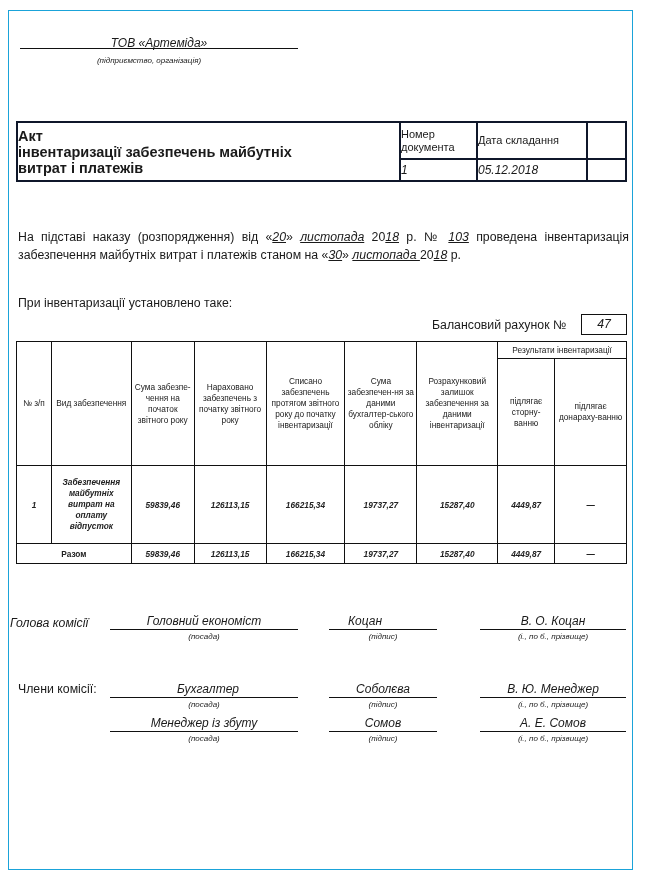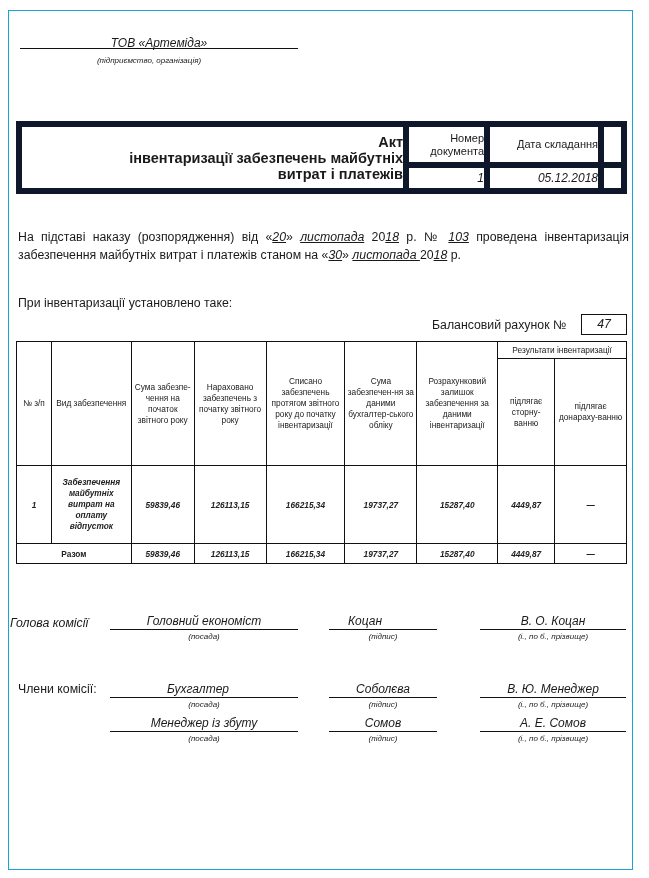--- a/index.html
+++ b/index.html
@@ -12,21 +12,21 @@
   .u  { text-decoration: underline; }
 
   
   .org-line { left: 20px; top: 48px; width: 278px; border-bottom: 1px solid #111; height: 0; }
   .org-name { left: 20px; top: 36px; width: 278px; text-align: center; font-size: 12px; font-style: italic; }
   .org-cap  { left: 10px; top: 56px; width: 278px; text-align: center; font-size: 8px; font-style: italic; }
 
   
   table { border-collapse: collapse; }
   .doc-table { position: absolute; left: 16px; top: 121px; width: 611px; height: 57px; }
-  .doc-table td { border: 6px solid #0f172a; text-align: right; padding: 0; vertical-align: middle; }
+  .doc-table td { border: 2px solid #0f172a; text-align: left; padding: 0; vertical-align: middle; }
   .doc-title { font-weight: bold; font-size: 14.5px; line-height: 16px; width: 381px; }
   .doc-head { font-size: 11px; line-height: 13px; height: 35px; }
   .doc-val  { font-size: 12px; font-style: italic; height: 20px; }
 
   .para { left: 18px; top: 228px; width: 611px; font-size: 12.3px; line-height: 18px; text-align: justify; }
   .established { left: 18px; top: 296px; font-size: 12.3px; }
   .acct-label { left: 432px; top: 318px; font-size: 12.3px; }
   .acct-box { left: 581px; top: 314px; width: 46px; height: 21px; border: 1px solid #111; box-sizing: border-box;
               text-align: center; font-size: 12.3px; font-style: italic; line-height: 19px; }
 
@@ -137,21 +137,21 @@
 <div class="abs sig-cap" style="left:110px; top:632px; width:188px;">(посада)</div>
 <div class="abs sig-val" style="left:311px; top:614px; width:108px;">Коцан</div>
 <div class="abs sig-line" style="left:329px; top:629px; width:108px;"></div>
 <div class="abs sig-cap" style="left:329px; top:632px; width:108px;">(підпис)</div>
 <div class="abs sig-val" style="left:480px; top:614px; width:146px;">В. О. Коцан</div>
 <div class="abs sig-line" style="left:480px; top:629px; width:146px;"></div>
 <div class="abs sig-cap" style="left:480px; top:632px; width:146px;">(і., по б., прізвище)</div>
 
 <div class="abs sig-label" style="left:18px; top:682px;">Члени комісії:</div>
 
-<div class="abs sig-val" style="left:104px; top:682px; width:188px;">Бухгалтер</div>
+<div class="abs sig-val" style="left:114px; top:682px; width:188px;">Бухгалтер</div>
 <div class="abs sig-line" style="left:110px; top:697px; width:188px;"></div>
 <div class="abs sig-cap" style="left:110px; top:700px; width:188px;">(посада)</div>
 <div class="abs sig-val" style="left:329px; top:682px; width:108px;">Соболєва</div>
 <div class="abs sig-line" style="left:329px; top:697px; width:108px;"></div>
 <div class="abs sig-cap" style="left:329px; top:700px; width:108px;">(підпис)</div>
 <div class="abs sig-val" style="left:480px; top:682px; width:146px;">В. Ю. Менеджер</div>
 <div class="abs sig-line" style="left:480px; top:697px; width:146px;"></div>
 <div class="abs sig-cap" style="left:480px; top:700px; width:146px;">(і., по б., прізвище)</div>
 
 <div class="abs sig-val" style="left:110px; top:716px; width:188px;">Менеджер із збуту</div>

